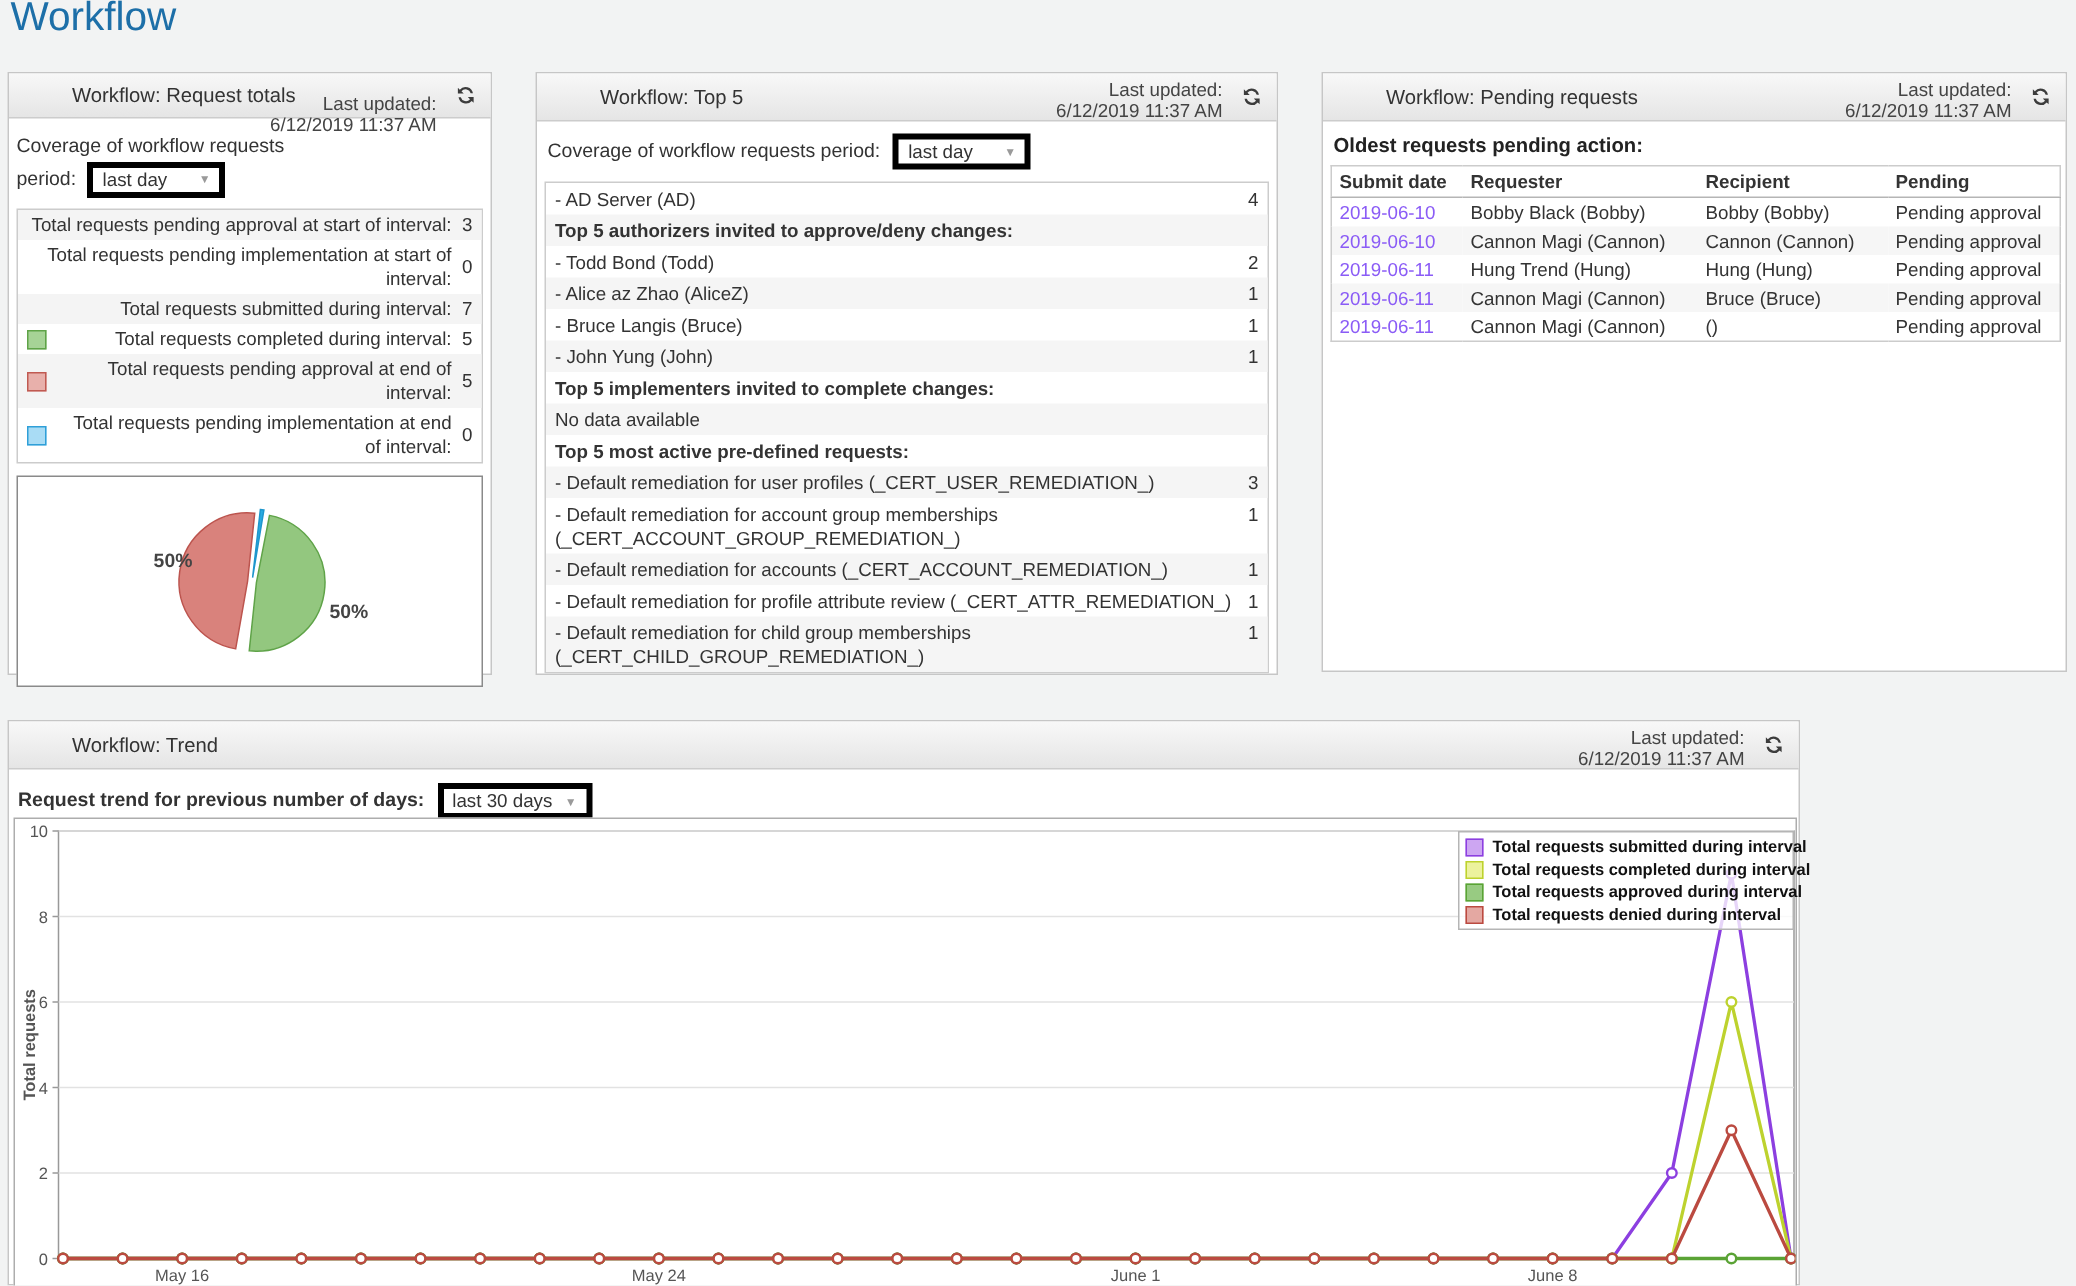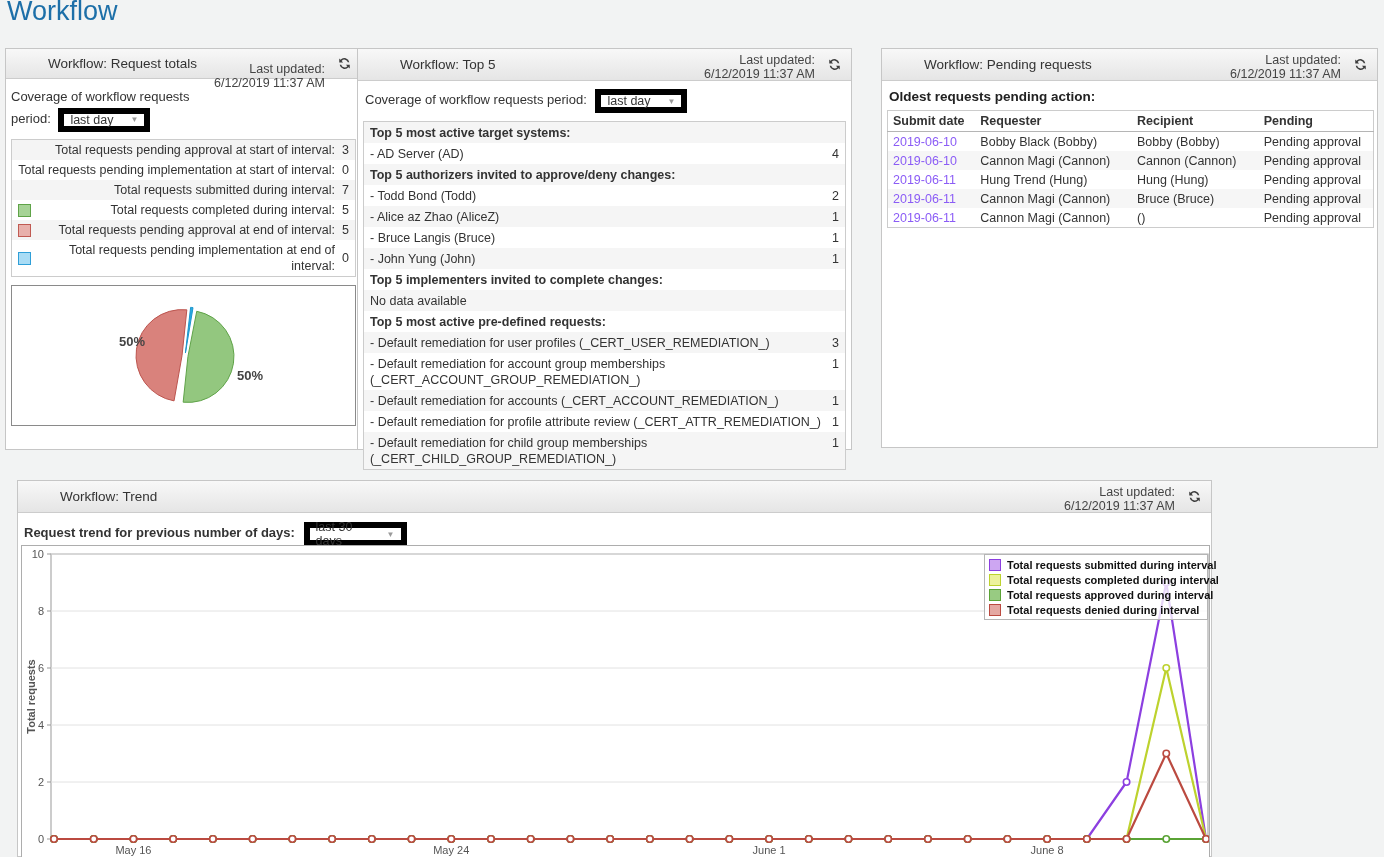--- a/index.html
+++ b/index.html
@@ -8,24 +8,24 @@
     position: relative;
     background: #f2f3f3;
     font-family: "Liberation Sans", "DejaVu Sans", sans-serif;
     color:#333;
   }
   h1.pagetitle {
     position:absolute; left:7px; top:-4px;
     font-size:27px; font-weight:400; color:#1d6fa8; letter-spacing:0;
   }
   .panel { position:absolute; background:#fff; border:1px solid #c6c6c6; }
-  .p1 { left:5px;  top:48px;  width:357px;  height:402px; }
+  .p1 { left:5px;  top:48px;  width:323px;  height:402px; }
   .p2 { left:357px; top:48px; width:495px;  height:402px; }
   .p3 { left:881px; top:48px; width:497px;  height:400px; }
-  .p4 { left:5px;  top:480px; width:1195px; height:377px;margin-left:12px; }
+  .p4 { left:5px;  top:480px; width:1195px; height:377px; }
 
   .phead {
     position:relative; height:32px;
     background:linear-gradient(#f8f8f8,#e5e5e5);
     border-bottom:1px solid #ccc;
   }
   .p1 .phead { height:30px; }
   .ptitle {
     position:absolute; left:42px; top:0; bottom:0;
     display:flex; align-items:center; font-size:13.5px; color:#333;
@@ -33,21 +33,21 @@
   .updated {
     position:absolute; right:36px; top:4px; text-align:right;
     font-size:12.5px; line-height:14px; color:#444; white-space:nowrap; z-index:3;
   }
   .p1 .updated { top:13px; }
   .refreshbtn { position:absolute; right:9px; top:8px; width:15px; height:15px; cursor:pointer; z-index:3; }
   .p1 .refreshbtn { top:7px; }
 
   .dd {
     display:inline-flex; align-items:center; justify-content:space-between;
-    border:6px solid #000000; background:#fff; height:24px; padding:0 6px;
+    border:4px solid #000000; background:#fff; height:24px; padding:0 6px;
     font-size:12.5px; vertical-align:middle; cursor:pointer;
   }
   .dd .arr { color:#9a9a9a; font-size:8px; margin-left:8px; }
   .dd1 { width:92px; margin-left:4px; }
   .dd2 { width:92px; margin-left:5px; }
   .dd3 { width:103px; margin-left:5px; font-weight:normal; }
 
   
   .cov1 { margin:7px 8px 7px 5px; width:212px; font-size:13px; line-height:22px; }
   .stats { border:1px solid #ccc; margin:0 5px; font-size:12.5px; background:#fff;text-align:right; }
@@ -168,23 +168,20 @@
     <div>6/12/2019 11:37 AM</div>
   </div>
   <div class="cov2">
     <span>Coverage of workflow requests period:</span>
     <span class="dd dd2">
       <span>last day</span>
       <span class="arr">▼</span>
     </span>
   </div>
   <div class="t5" id="top5List">
-      <div class="t5row alt head">
-        <span class="lab">Top 5 most active target systems:</span>
-      </div>
       <div class="t5row">
         <span class="lab">- AD Server (AD)</span>
         <span class="val">4</span>
       </div>
       <div class="t5row alt head">
         <span class="lab">Top 5 authorizers invited to approve/deny changes:</span>
       </div>
       <div class="t5row">
         <span class="lab">- Todd Bond (Todd)</span>
         <span class="val">2</span>

